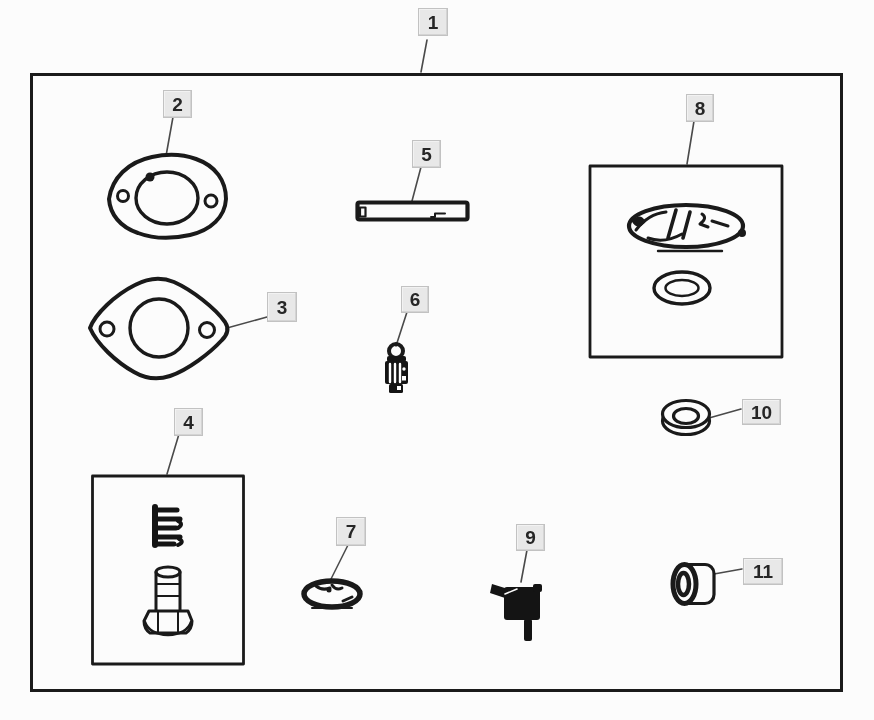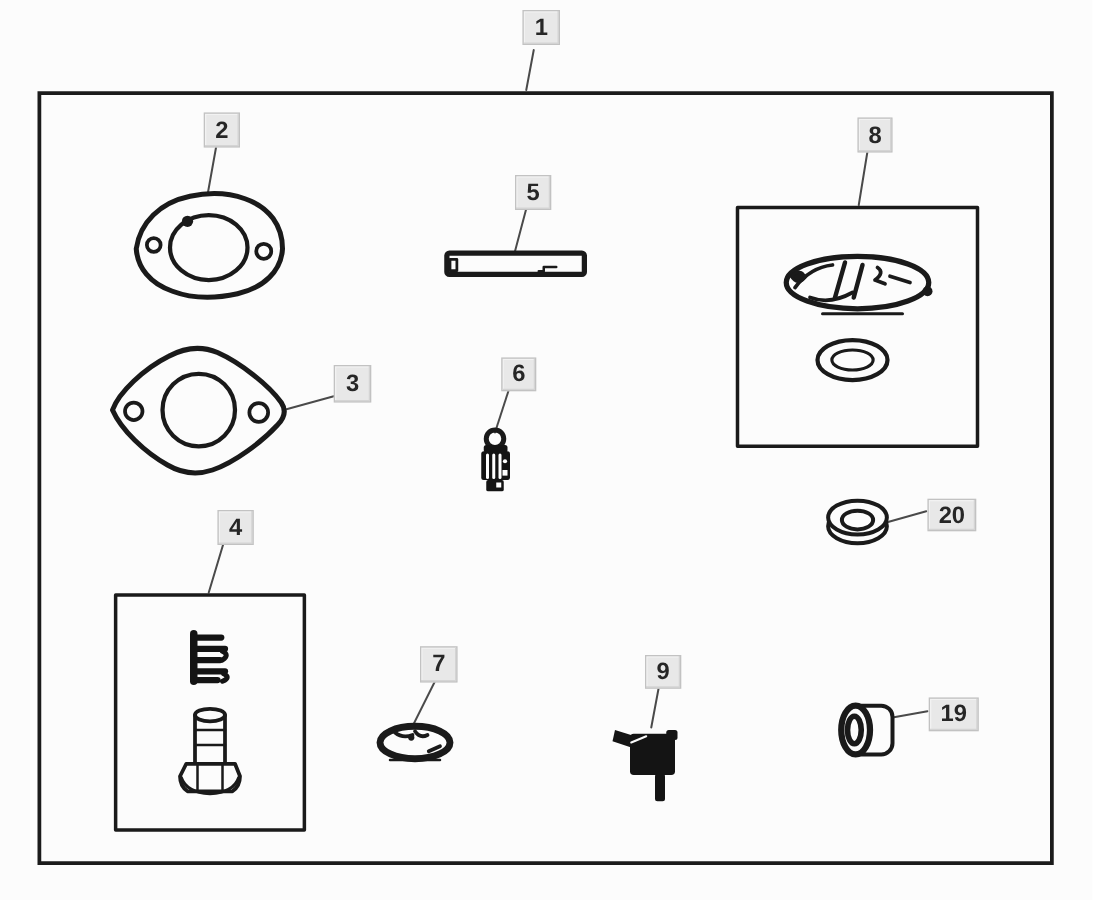--- a/index.html
+++ b/index.html
@@ -159,15 +159,15 @@
 
   <div class="callout" style="left:418px;top:8px;width:28px;height:26px">1</div>
   <div class="callout" style="left:163px;top:90px;width:27px;height:26px">2</div>
   <div class="callout" style="left:267px;top:292px;width:28px;height:28px">3</div>
   <div class="callout" style="left:174px;top:408px;width:27px;height:26px">4</div>
   <div class="callout" style="left:412px;top:140px;width:27px;height:26px">5</div>
   <div class="callout" style="left:401px;top:286px;width:26px;height:25px">6</div>
   <div class="callout" style="left:336px;top:517px;width:28px;height:27px">7</div>
   <div class="callout" style="left:686px;top:94px;width:26px;height:26px">8</div>
   <div class="callout" style="left:516px;top:524px;width:27px;height:25px">9</div>
-  <div class="callout" style="left:742px;top:399px;width:37px;height:24px">20</div>
-  <div class="callout" style="left:743px;top:558px;width:38px;height:25px">19</div>
+  <div class="callout" style="left:742px;top:399px;width:37px;height:24px">10</div>
+  <div class="callout" style="left:743px;top:558px;width:38px;height:25px">11</div>
 </div>
 
 </body></html>

